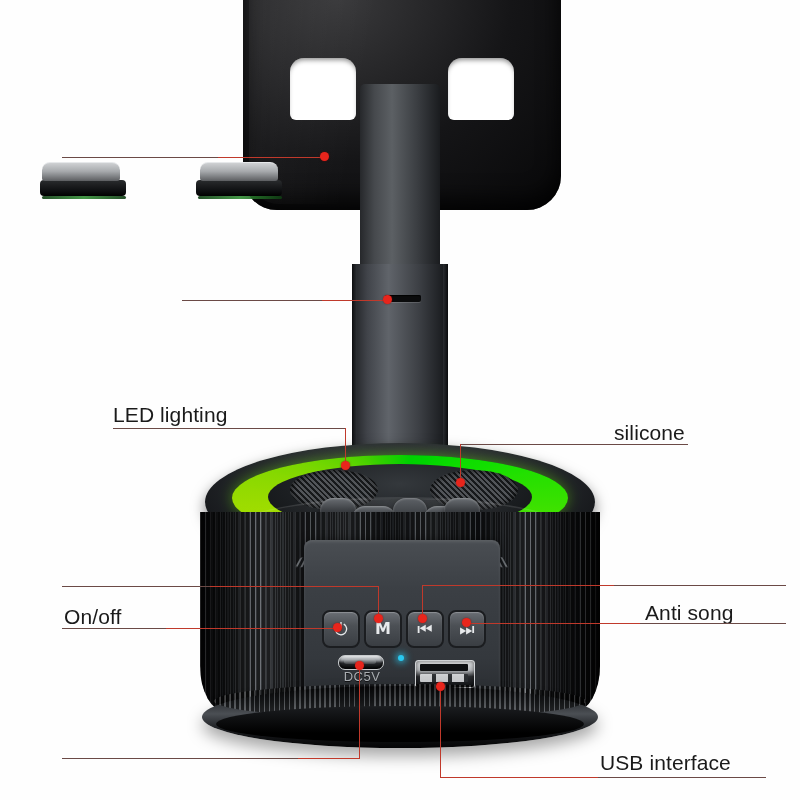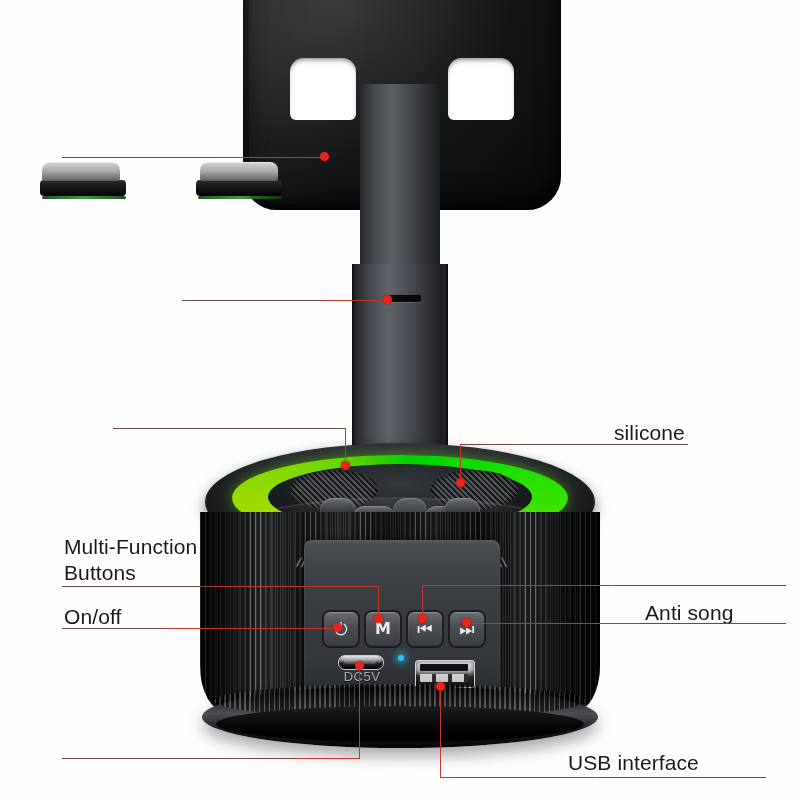--- a/index.html
+++ b/index.html
@@ -434,31 +434,30 @@
   </div>
 
   <div class="underline" style="left:62px; top:157px; width:156px;"></div>
   <div class="leader h" style="left:218px; top:157px; width:107px;"></div>
   <div class="dot" style="left:320px; top:152px;"></div>
 
   <div class="underline" style="left:182px; top:300px; width:140px;"></div>
   <div class="leader h" style="left:322px; top:300px; width:66px;"></div>
   <div class="dot" style="left:383px; top:295px;"></div>
 
+  <div class="label" style="left:113px; top:402px;">LED lighting</div>
   <div class="underline" style="left:113px; top:428px; width:232px;"></div>
   <div class="leader v" style="left:345px; top:428px; height:40px;"></div>
   <div class="dot" style="left:341px; top:461px;"></div>
 
   <div class="label" style="left:614px; top:420px;">silicone</div>
   <div class="underline" style="left:460px; top:444px; width:228px;"></div>
   <div class="leader v" style="left:460px; top:444px; height:40px;"></div>
   <div class="dot" style="left:456px; top:478px;"></div>
 
-  <div class="label" style="left:64px; top:534px;">Multi-Function
-Buttons</div>
   <div class="underline" style="left:62px; top:586px; width:148px;"></div>
   <div class="leader h" style="left:210px; top:586px; width:169px;"></div>
   <div class="leader v" style="left:378px; top:586px; height:32px;"></div>
   <div class="dot" style="left:374px; top:614px;"></div>
 
   <div class="label" style="left:64px; top:604px;">On/off</div>
   <div class="underline" style="left:62px; top:628px; width:104px;"></div>
   <div class="leader h" style="left:166px; top:628px; width:172px;"></div>
   <div class="dot" style="left:333px; top:623px;"></div>
 
@@ -470,19 +469,19 @@
   <div class="label" style="left:645px; top:600px;">Anti song</div>
   <div class="underline" style="left:640px; top:623px; width:146px;"></div>
   <div class="leader h" style="left:466px; top:623px; width:174px;"></div>
   <div class="dot" style="left:462px; top:618px;"></div>
 
   <div class="underline" style="left:62px; top:758px; width:236px;"></div>
   <div class="leader h" style="left:298px; top:758px; width:62px;"></div>
   <div class="leader v" style="left:359px; top:666px; height:93px;"></div>
   <div class="dot" style="left:355px; top:661px;"></div>
 
-  <div class="label" style="left:568px; top:750px;">USB interface</div>
+  <div class="label" style="left:600px; top:750px;">USB interface</div>
   <div class="underline" style="left:598px; top:777px; width:168px;"></div>
   <div class="leader h" style="left:440px; top:777px; width:158px;"></div>
   <div class="leader v" style="left:440px; top:687px; height:91px;"></div>
   <div class="dot" style="left:436px; top:682px;"></div>
 
 </div>
 
 </body></html>

